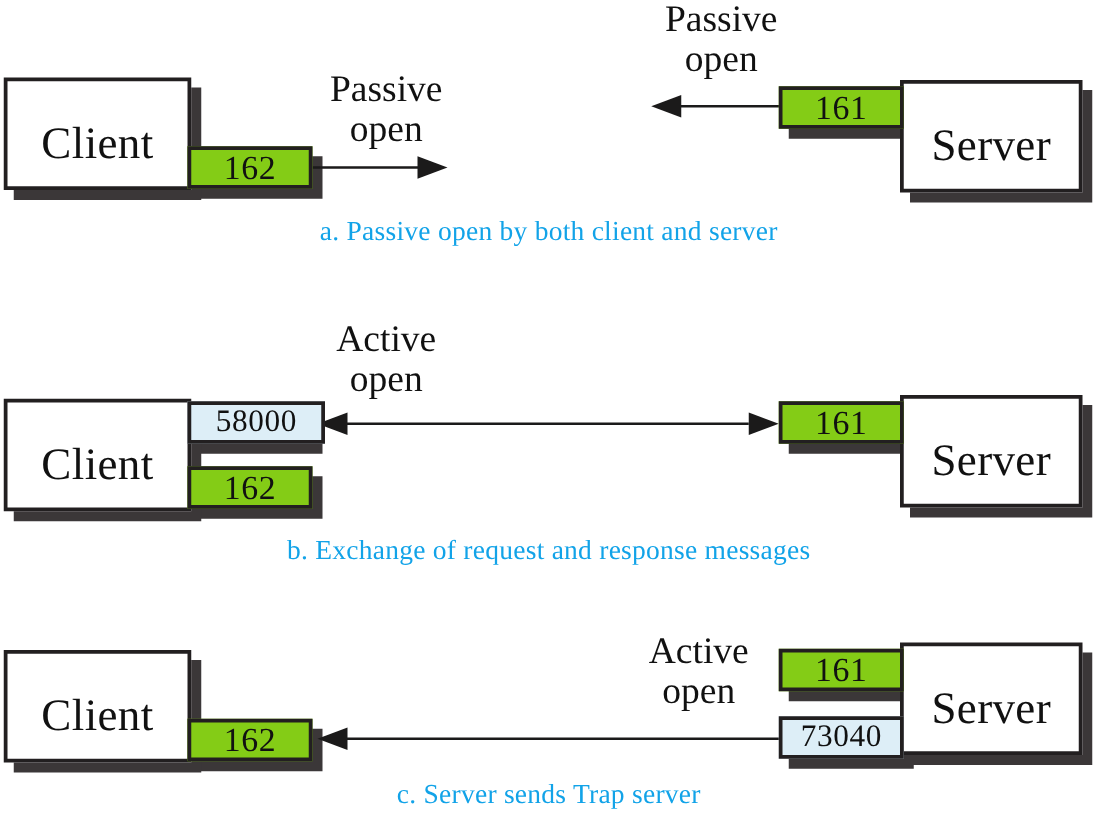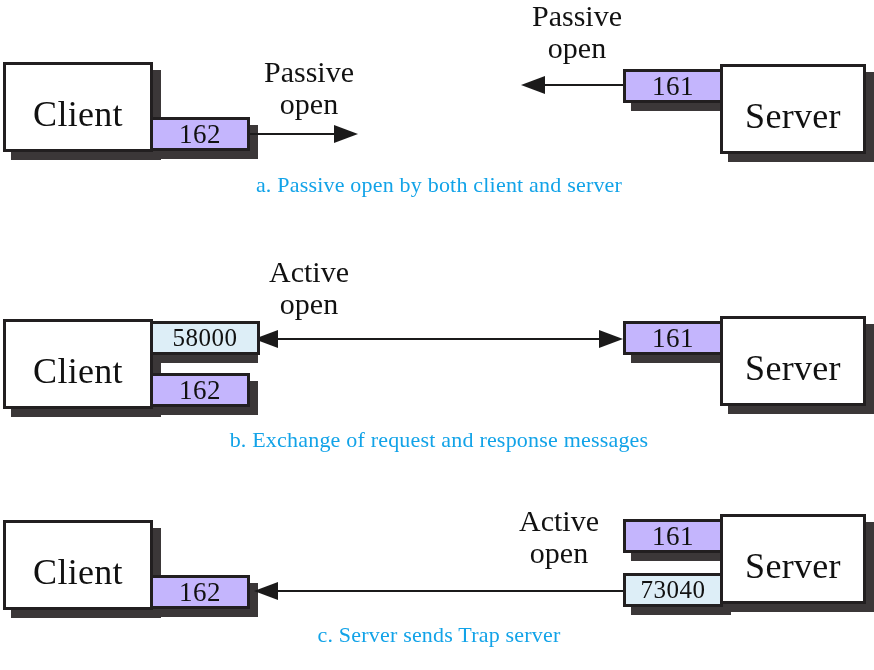--- a/index.html
+++ b/index.html
@@ -43,21 +43,21 @@
     box-sizing:border-box;
     display:flex;
     align-items:center;
     justify-content:center;
     font-family:"Liberation Serif",serif;
     font-size:27px;
     color:#111111;
     letter-spacing:.5px;
     z-index:4;
   }
-  .port.dark{background:#c4b5fd;}
+  .port.dark{background:#84cc16;}
   .port.light{background:#ddeef7;}
   .port-shadow{
     position:absolute;
     background:#3b3738;
     z-index:1;
   }
 
   
   .arrow-line{
     position:absolute;

